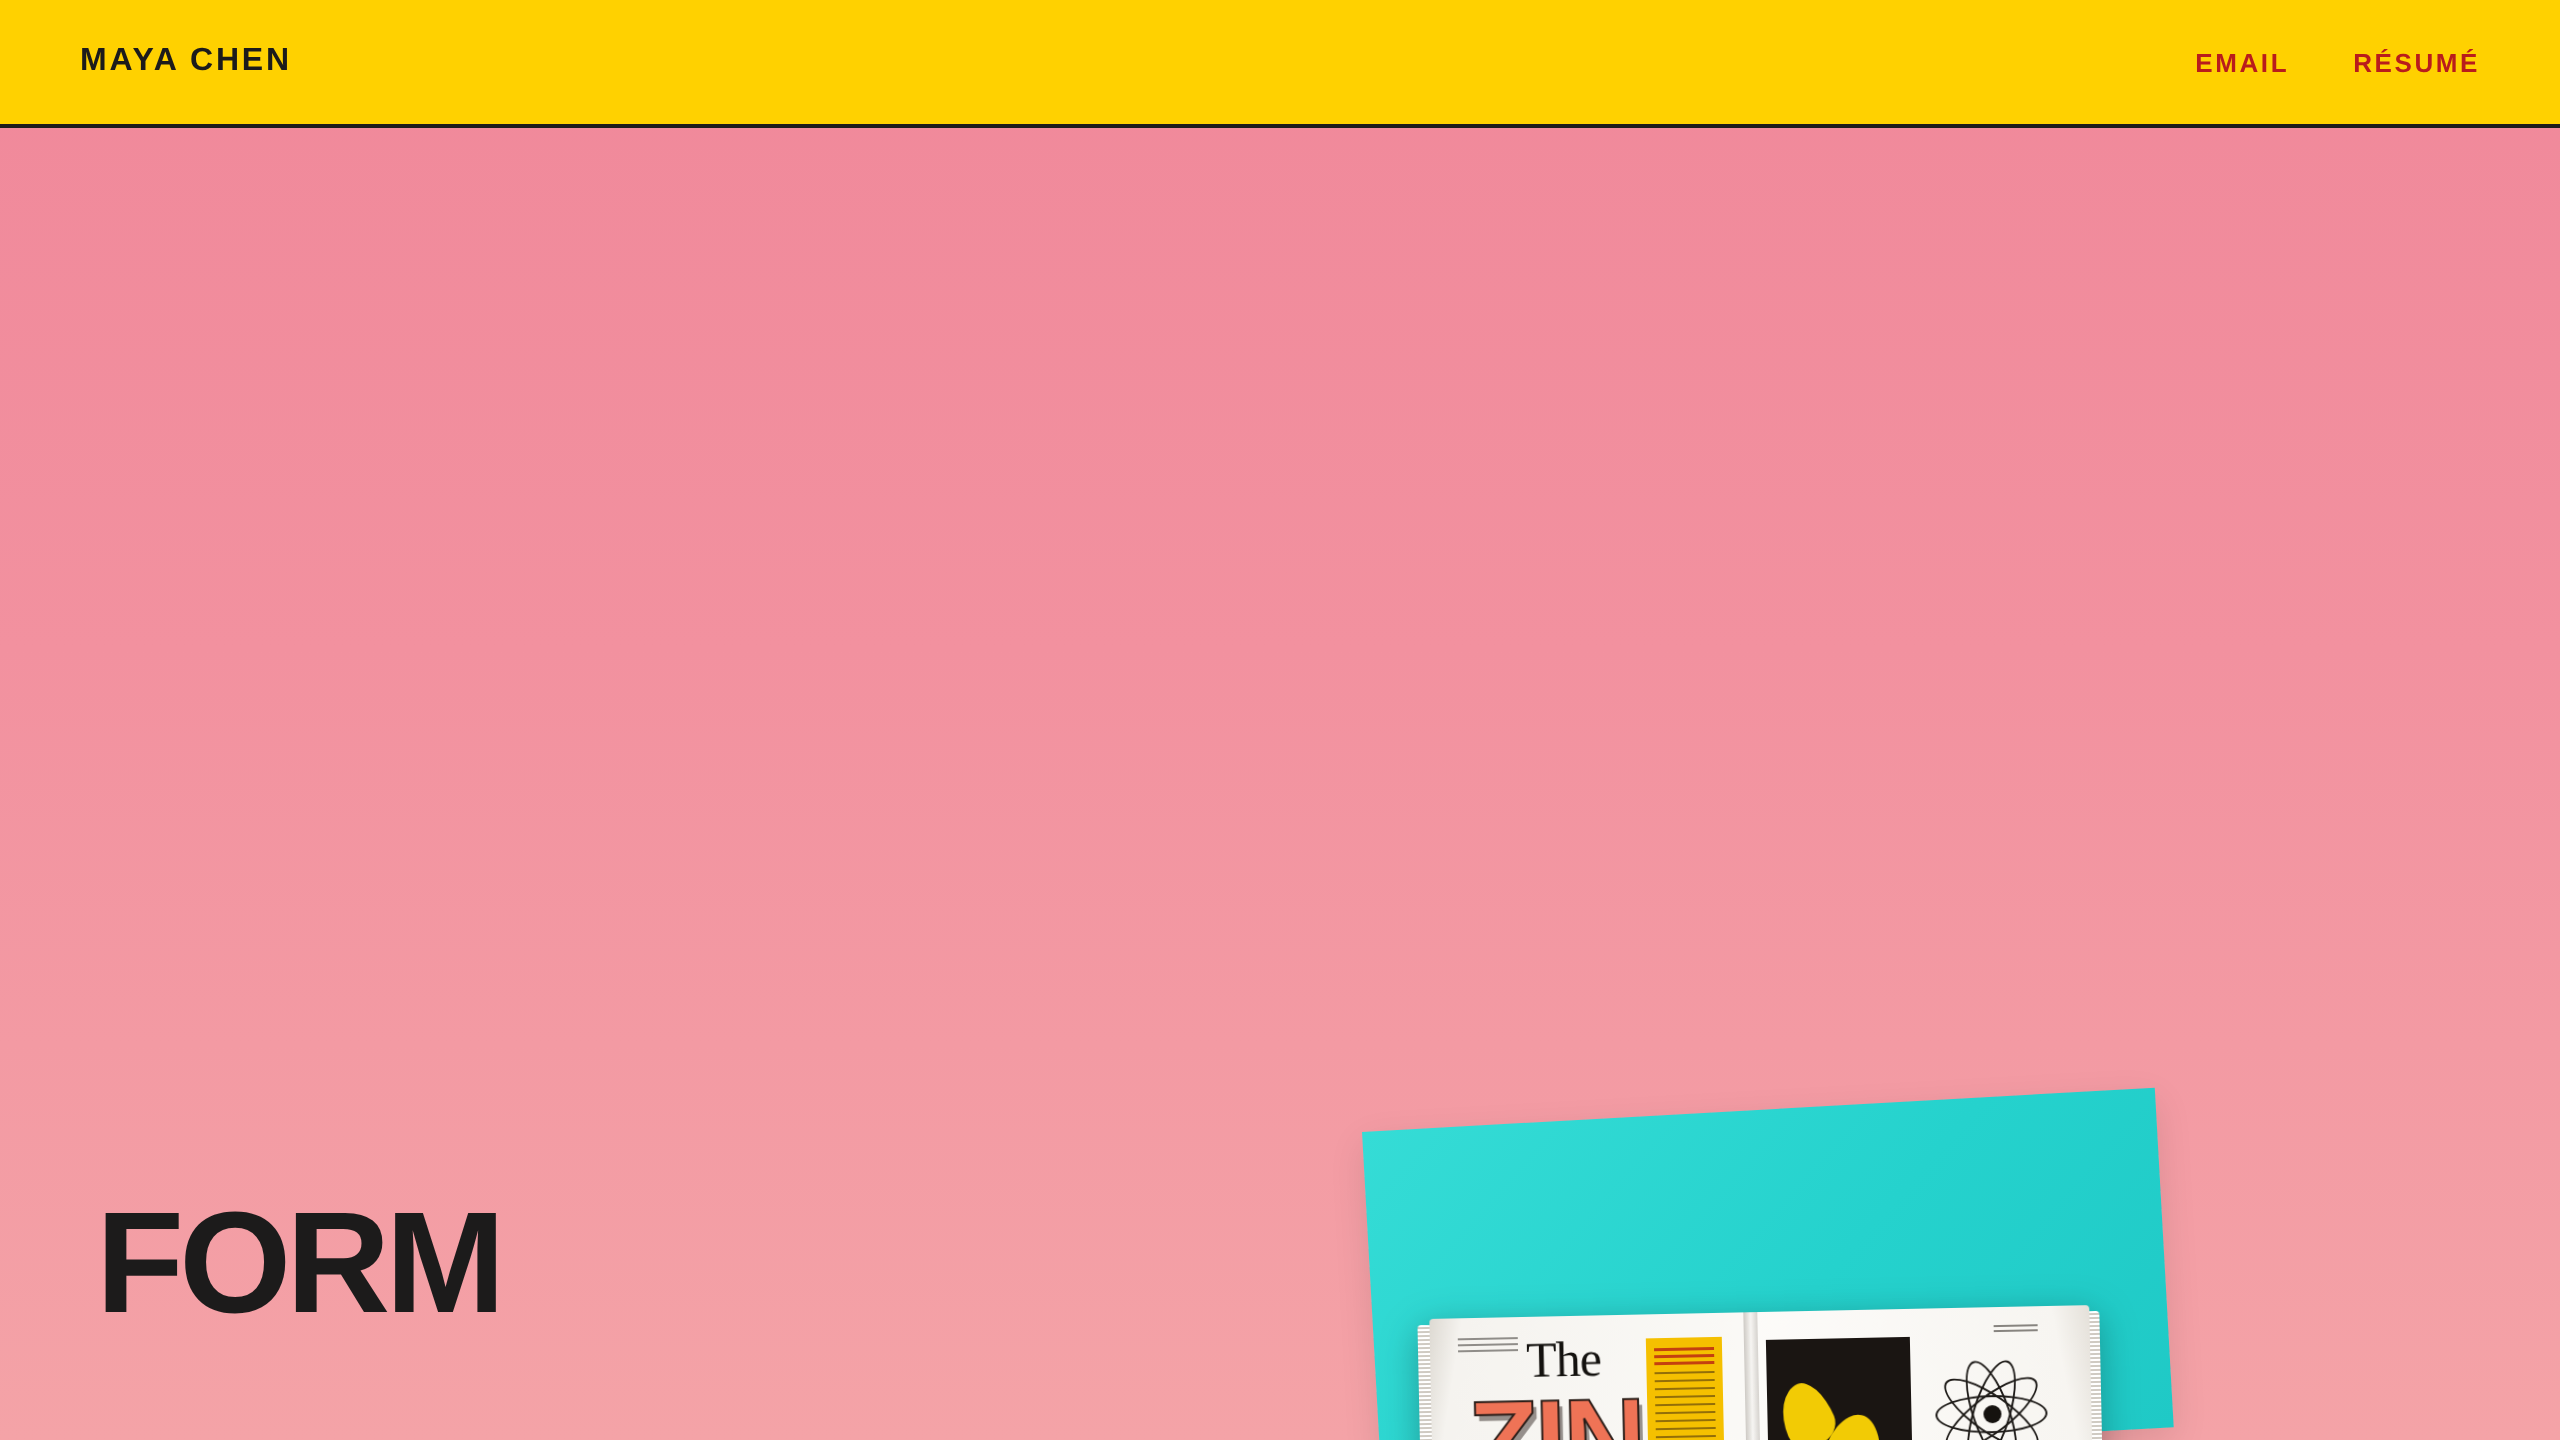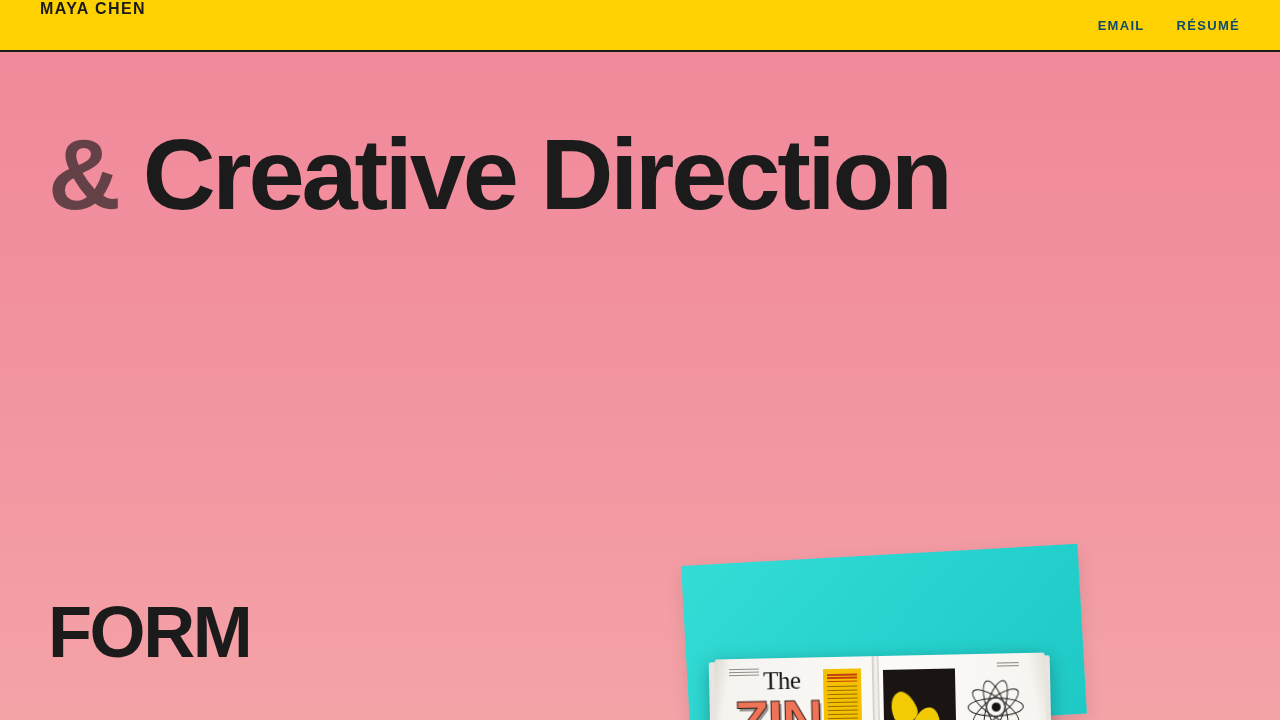--- a/index.html
+++ b/index.html
@@ -12,35 +12,35 @@
 
   
   .page {
     position:absolute; inset:0;
     background:linear-gradient(180deg,#f0889a 0%, #f2919f 45%, #f4a3a7 100%);
     overflow:hidden;
   }
 
   
   .topbar {
-    position:absolute; top:0; left:0; right:0; height:52px;
+    position:absolute; top:0; left:0; right:0; height:64px;
     background:#ffd100;
     border-bottom:2px solid #1c1b1b;
-    display:flex; 
+    display:flex; align-items:center;
     padding:0 40px;
     z-index:30;
   }
   .brand {
     font-size:16px; font-weight:bold; letter-spacing:1.4px;
     color:#1c1b1b; white-space:nowrap;
   }
   .navlinks { margin-left:auto; display:flex; align-items:center; gap:32px; }
   .navlink {
     font-size:13px; font-weight:bold; letter-spacing:1.3px;
-    color:#0c4a6e; text-decoration:none; white-space:nowrap;
+    color:#b91c1c; text-decoration:none; white-space:nowrap;
     cursor:pointer;
   }
 
   
   .hero { position:absolute; top:60px; left:0; right:0; }
   .headline {
     position:absolute; left:48px; top:66px;
     font-size:101px; line-height:97px;
     font-weight:bold; letter-spacing:-3.2px;
     color:#1c1b1b; white-space:nowrap;
@@ -212,21 +212,20 @@
     <div class="brand">MAYA CHEN</div>
     <nav class="navlinks">
       <a class="navlink" href="#">EMAIL</a>
       <a class="navlink" href="#">RÉSUMÉ</a>
     </nav>
   </header>
 
   <section class="hero">
 
     <h1 class="headline">
-      <span class="l2"><span class="amp">&amp;</span>&nbsp;<span>Creative Direction</span></span>
     </h1>
 
     <p class="subtitle">
     </p>
 
   </section>
 
   <h2 class="section-head">FORM</h2>
 
   <figure class="photo">

